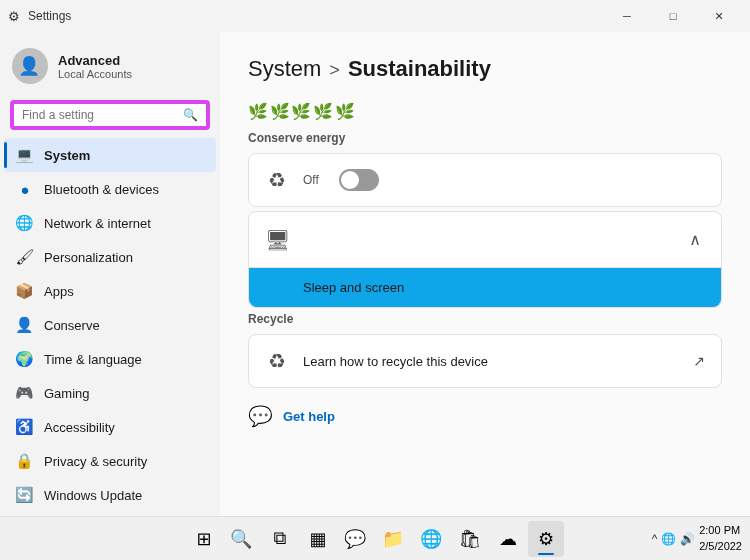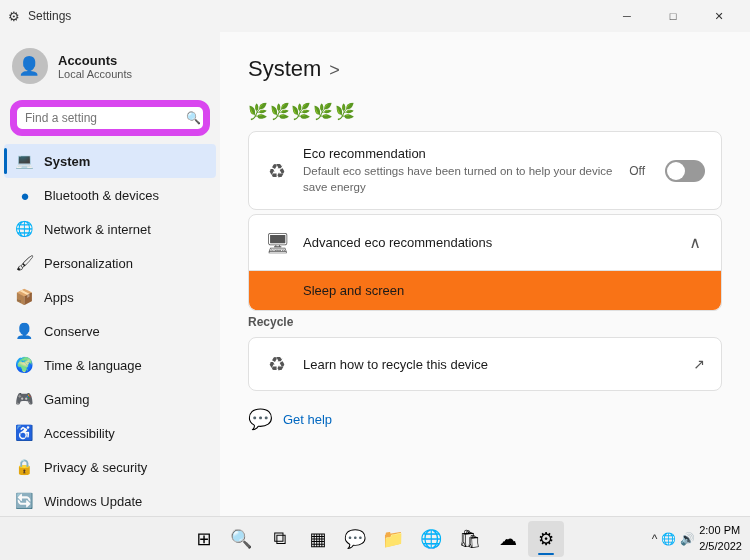--- a/index.html
+++ b/index.html
@@ -97,22 +97,22 @@
     .user-info .account-type {
       font-size: 11px;
       color: #555;
     }
 
     .search-box {
       margin: 4px 10px 8px 10px;
       display: flex;
       align-items: center;
       background: white;
-      border: 7px solid #d946ef;
-      border-radius: 12px;
+      border: 4px solid #d946ef;
+      border-radius: 4px;
       padding: 4px 8px;
       gap: 6px;
     }
     .search-box input {
       border: none;
       outline: none;
       font-size: 12px;
       flex: 1;
       background: transparent;
       color: #333;
@@ -246,21 +246,21 @@
     }
 
     .expand-btn {
       font-size: 16px;
       color: #555;
       cursor: pointer;
       padding: 4px;
     }
 
     .sub-card {
-      background: #f97316;
+      background: #0ea5e9;
       border-top: 1px solid #e0e0e0;
       border-radius: 0 0 8px 8px;
     }
     .sub-card-row {
       display: flex;
       align-items: center;
       padding: 12px 16px 12px 54px;
       cursor: pointer;
       font-size: 13px;
       color: #1a1a1a;
@@ -275,21 +275,21 @@
     }
 
     .get-help-row {
       display: flex;
       align-items: center;
       gap: 10px;
       padding: 12px 0 0 0;
       cursor: pointer;
     }
     .get-help-icon { font-size: 20px; color: #555; }
-    .get-help-text { font-size: 13px; color: #0067c0; font-weight: 400; }
+    .get-help-text { font-size: 13px; color: #0067c0; font-weight: 700; }
 
     
     .leaf-icons {
       display: flex;
       gap: 2px;
       margin-bottom: 2px;
     }
     .leaf-icon {
       font-size: 16px;
       color: #4CAF50;
@@ -358,21 +358,21 @@
     <button class="title-bar-btn close">✕</button>
   </div>
 </div>
 
 <div class="app-body">
 
   <div class="sidebar">
     <div class="user-profile">
       <div class="avatar">👤</div>
       <div class="user-info">
-        <div class="username">Accounts</div>
+        <div class="username">Advanced</div>
         <div class="account-type">Local Accounts</div>
       </div>
     </div>
 
     <div class="search-box">
       <input type="text" placeholder="Find a setting" style="">
       <span class="search-icon-small">🔍</span>
     </div>
 
     <div class="nav-item active">
@@ -418,51 +418,50 @@
     <div class="nav-item">
       <span class="nav-icon">🔄</span>
       <span>Windows Update</span>
     </div>
   </div>
 
   <div class="content">
     <div class="page-header">
       <span class="system-text">System</span>
       <span class="chevron">&gt;</span>
+      <span class="page-title">Sustainability</span>
     </div>
 
     <div class="section-label">
       <span class="leaf-icons">
         <span class="leaf-icon">🌿</span>
         <span class="leaf-icon">🌿</span>
         <span class="leaf-icon">🌿</span>
         <span class="leaf-icon">🌿</span>
         <span class="leaf-icon">🌿</span>
       </span>
     </div>
+    <div class="section-label">
+      <span>Conserve energy</span>
+    </div>
 
     <div class="card">
       <div class="card-row">
         <span class="card-row-icon">♻</span>
-        <div class="card-row-text">
-          <div class="card-row-title">Eco recommendation</div>
-          <div class="card-row-sub">Default eco settings have been turned on to help your device save energy</div>
-        </div>
         <div class="toggle-container">
           <span class="toggle-label">Off</span>
           <div class="toggle"></div>
         </div>
       </div>
     </div>
 
     <div class="card">
       <div class="card-row">
         <span class="card-row-icon">🖥</span>
         <div class="card-row-text">
-          <div class="card-row-title">Advanced eco recommendations</div>
         </div>
         <span class="expand-btn">∧</span>
       </div>
       <div class="sub-card">
         <div class="sub-card-row">
           <span>Sleep and screen</span>
         </div>
       </div>
     </div>
 

